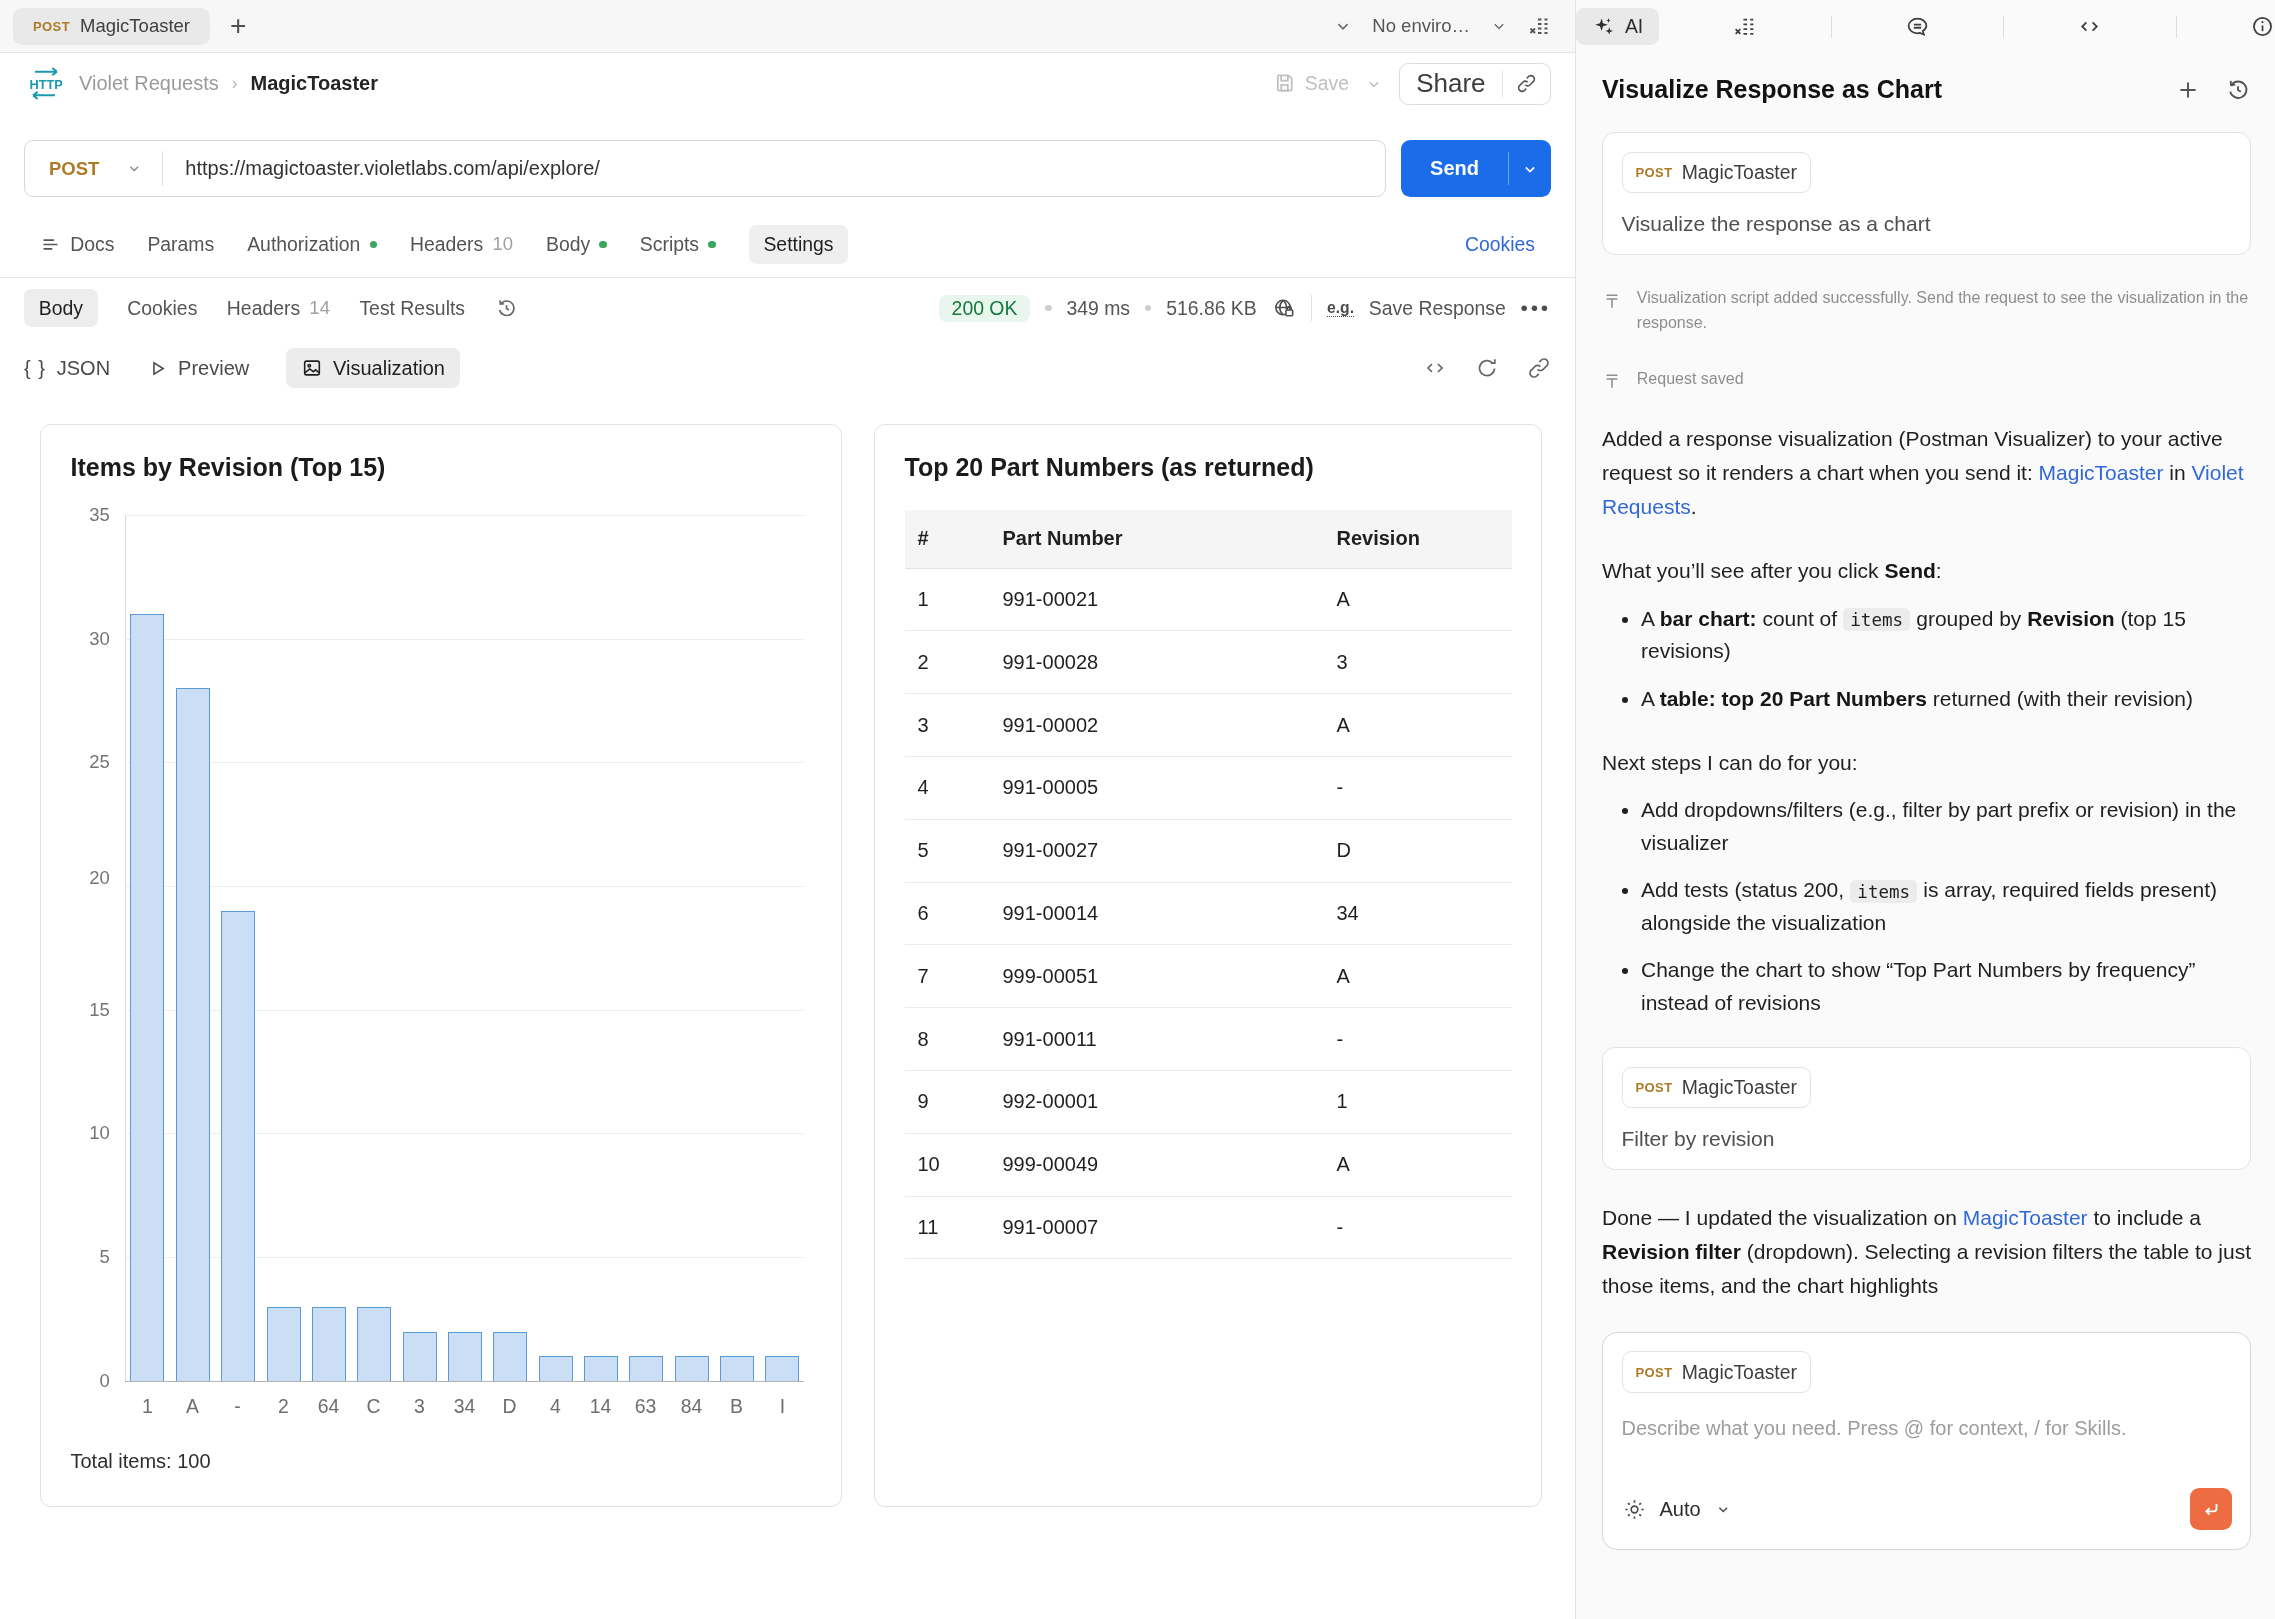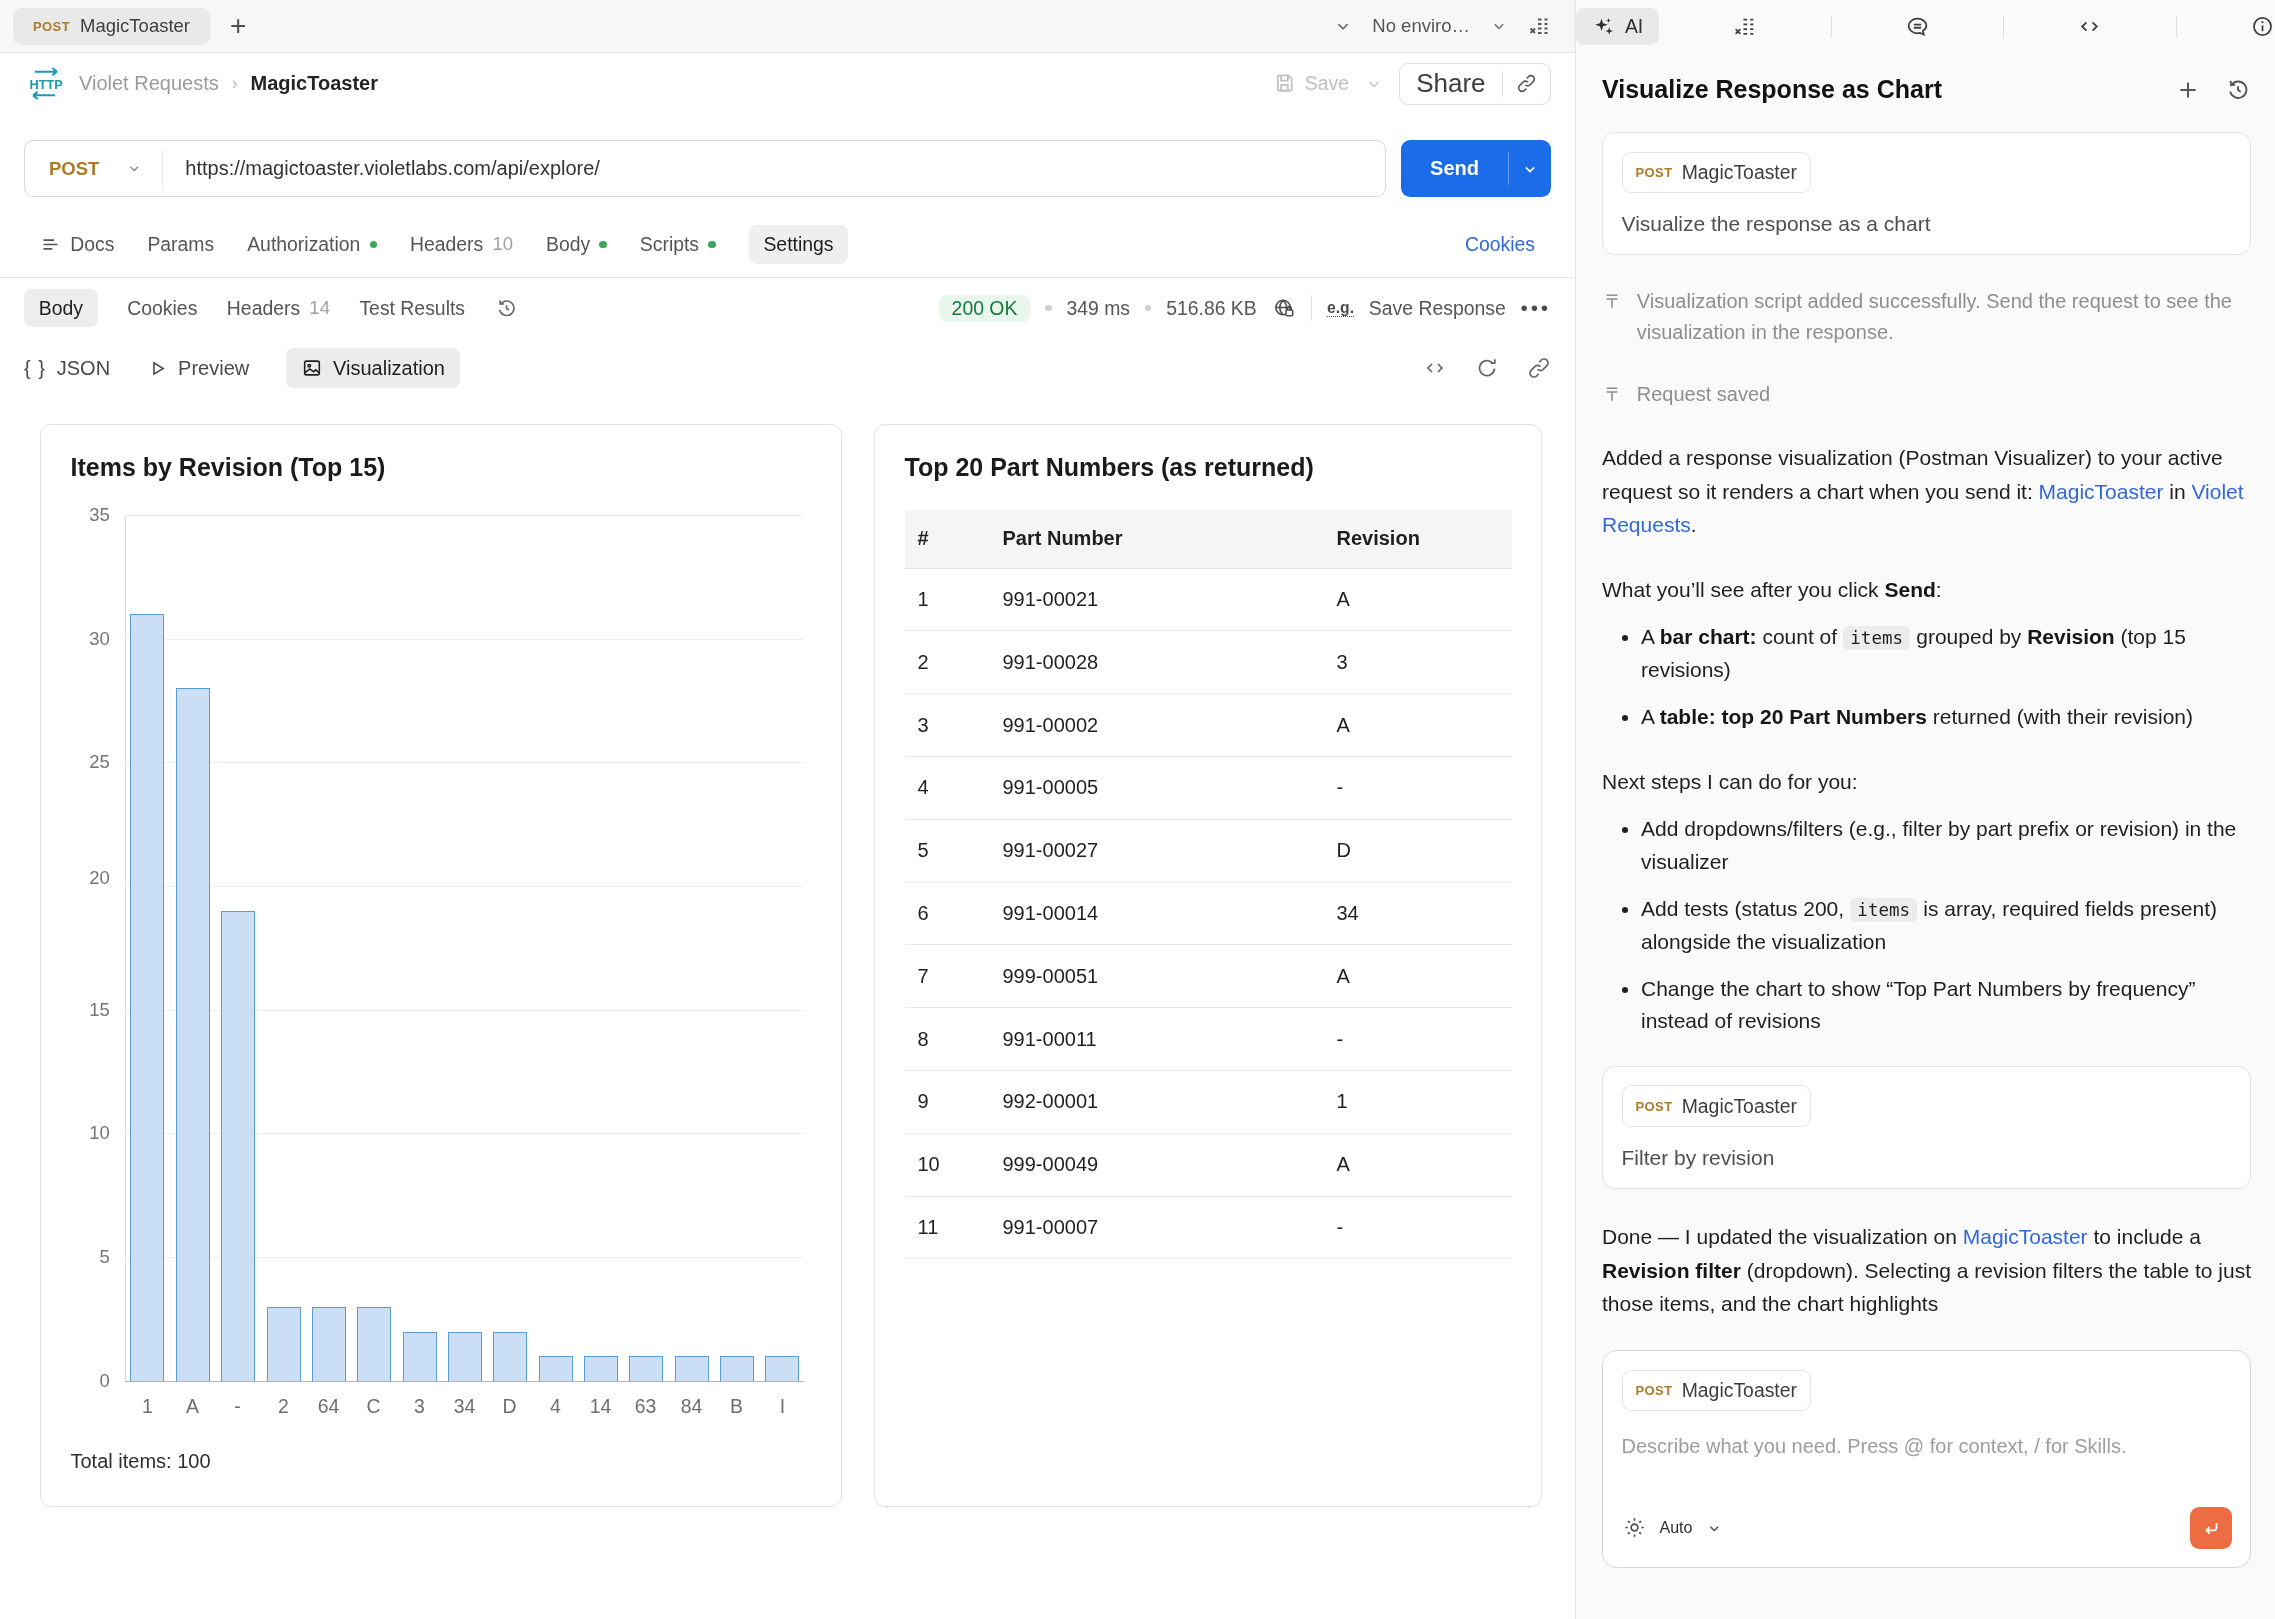--- a/index.html
+++ b/index.html
@@ -98,32 +98,32 @@
   .ai-pill { display:flex; align-items:center; gap:9.2px; background:#e9e9e9; border-radius:8.3px; height:37px; padding:0 15.7px; font-size:19.4px; color:#2e2e2e; }
   .icon-sep { width:0.9px; height:22px; background:#dedede; }
   .panel-scroll { flex:1; padding:0 24px 0 26px; overflow:hidden; }
   .panel-head { display:flex; align-items:center; margin-top:22px; gap:24px; }
   .panel-title { font-size:25px; font-weight:700; color:#121212; flex:1; }
   .panel-head-ic { color:#555; }
   .msg-card { background:#fff; border:0.9px solid #e3e3e3; border-radius:13px; padding:18.5px; margin-top:28px; }
   .chip { display:inline-flex; align-items:center; gap:9.2px; border:0.9px solid #e4e4e4; border-radius:9.2px; padding:8.3px 13px; background:#fff; }
   .chip-name { font-size:19.4px; color:#3d3d3d; }
   .msg-text { margin-top:18.5px; font-size:21px; color:#4f4f4f; }
-  .status-line { display:flex; gap:14.8px; margin-top:31px; color:#8e8e8e; font-size:20px; line-height:1.55; }
+  .status-line { display:flex; gap:14.8px; margin-top:31px; color:#8e8e8e; font-size:16px; line-height:1.55; }
   .status-line svg { flex:none; margin-top:4.6px; }
   .ai-para { margin-top:31px; font-size:21px; color:#1f1f1f; line-height:1.6; }
   .link { color:#3168d8; cursor:pointer; }
   strong { font-weight:700; color:#161616; }
   code.inline { font-family:"DejaVu Sans Mono","Liberation Mono",monospace; font-size:17.5px; background:#ececec; border-radius:5.5px; padding:1.8px 7.4px; }
   ul.ai-list { margin-top:13px; padding-left:39px; list-style:disc; }
   ul.ai-list li { margin-top:14.8px; font-size:21px; line-height:1.55; color:#1f1f1f; }
   .composer { background:#fff; border:0.9px solid #d6d6d6; border-radius:14.8px; margin-top:29.5px; padding:18.5px; height:218px; display:flex; flex-direction:column; }
   .composer-ph { margin-top:24px; font-size:20px; color:#9d9d9d; }
   .composer-footer { margin-top:auto; display:flex; align-items:center; gap:13px; color:#4a4a4a; }
-  .model-label { font-size:16px; color:#2c2c2c; }
+  .model-label { font-size:20px; color:#2c2c2c; }
   .send-orange { margin-left:auto; width:42px; height:42px; background:#ed6c42; border-radius:9.2px; display:flex; align-items:center; justify-content:center; }
 </style>
 </head>
 <body>
 
 <div class="app">
 
   <div class="main">
 
     <div class="tabstrip">

